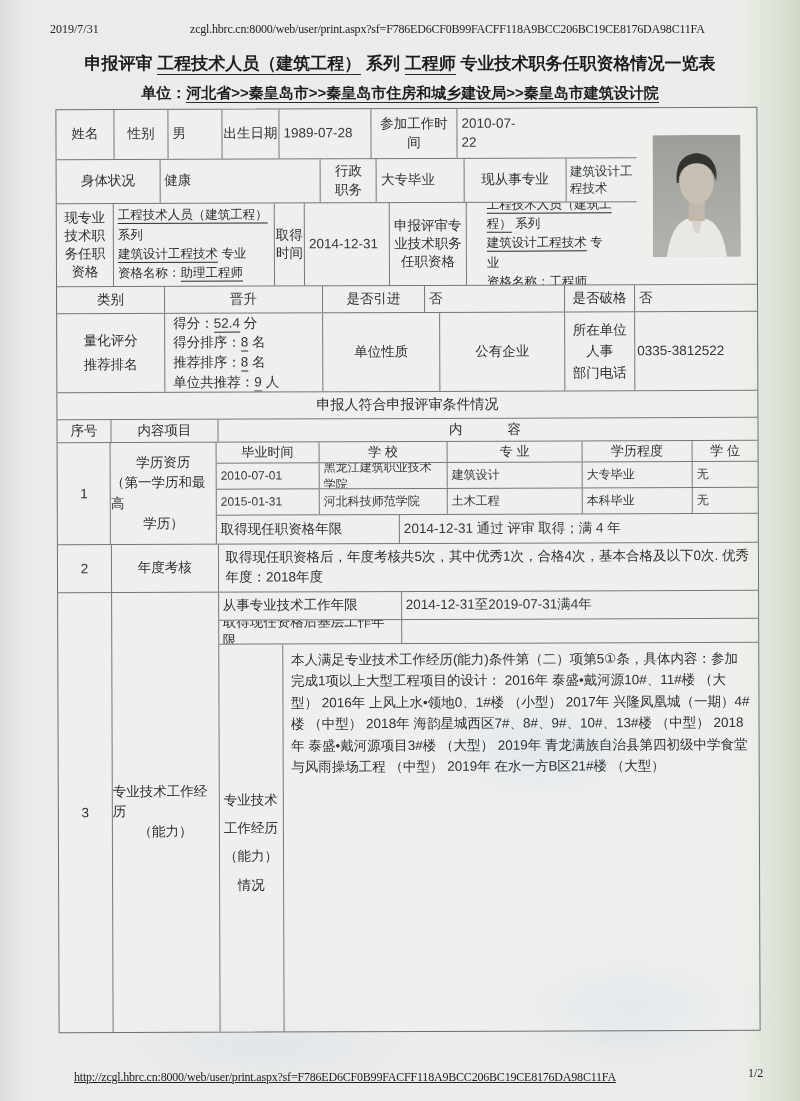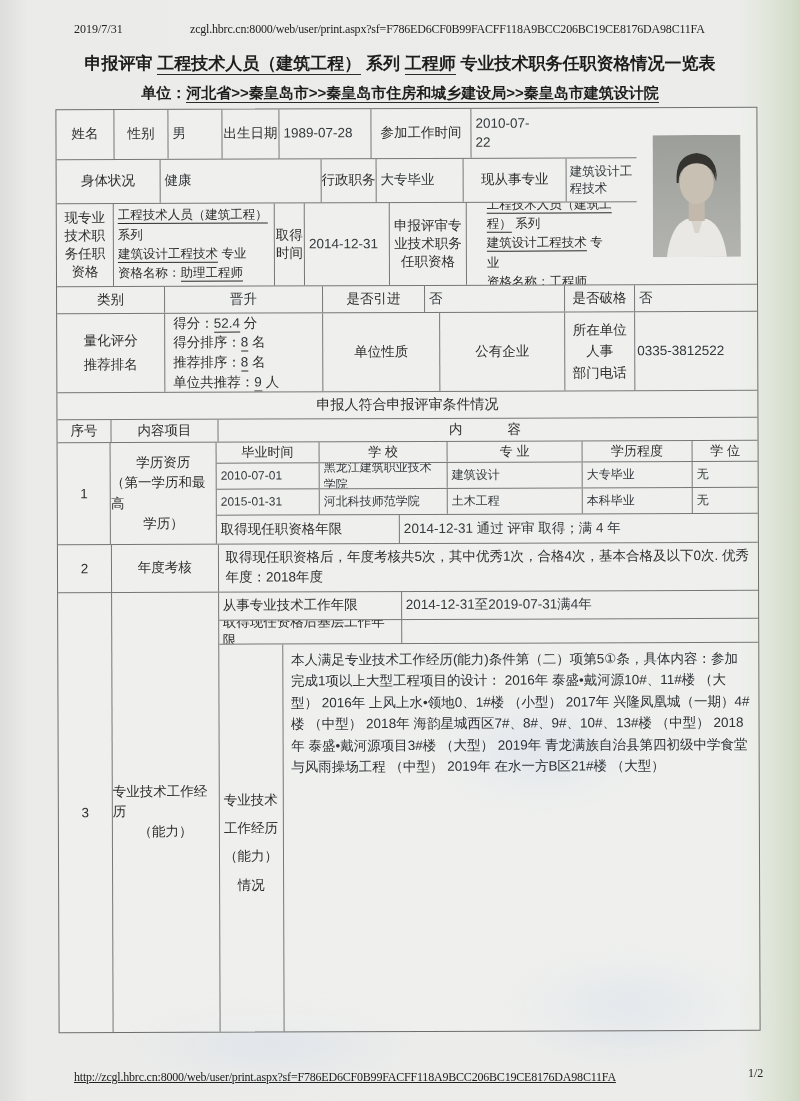--- a/index.html
+++ b/index.html
@@ -10,21 +10,21 @@
     color:#2e2e2e;
     background:linear-gradient(90deg,#dddedb 0,#ebecea 28px,#ecedeb 738px,#dde4d6 776px,#cfd8c4 800px);
     overflow:hidden;
   }
   .smudge { position:absolute; border-radius:50%; filter:blur(14px); pointer-events:none; }
   .sm1 { left:430px; top:690px; width:220px; height:120px; background:radial-gradient(closest-side,rgba(175,195,235,.35),rgba(175,195,235,0)); }
   .sm2 { left:500px; top:950px; width:260px; height:110px; background:radial-gradient(closest-side,rgba(170,190,230,.30),rgba(170,190,230,0)); }
   .sm3 { left:120px; top:1010px; width:300px; height:70px; background:radial-gradient(closest-side,rgba(185,200,235,.25),rgba(185,200,235,0)); }
 
   .print-head { position:absolute; top:22px; left:0; width:800px; font-family:"Liberation Serif","DejaVu Serif",serif; font-size:12px; color:#222; }
-  .print-head .date { position:absolute; left:50px; top:0;margin-left:24px; }
+  .print-head .date { position:absolute; left:50px; top:0; }
   .print-head .url  { position:absolute; left:190px; top:0; letter-spacing:-0.2px; }
   .print-foot { position:absolute; top:1070px; left:0; width:800px; font-family:"Liberation Serif","DejaVu Serif",serif; font-size:12px; color:#222; }
   .print-foot .url { position:absolute; left:74px; top:0; letter-spacing:-0.2px;text-decoration:underline; }
   .print-foot .pn  { position:absolute; left:748px; top:-4px; }
 
   .doc-title { position:absolute; top:52px; left:0; width:800px; text-align:center; font-size:17px; font-weight:bold; color:#1d1d1d; }
   .unit-line { position:absolute; top:84px; left:0; width:800px; text-align:center; font-size:15px; font-weight:bold; color:#1d1d1d; }
   .u { border-bottom:1px solid #2a2a2a; padding-bottom:1px; }
 
   .sheet {
@@ -96,27 +96,27 @@
 <div class="sheet">
 
   <div class="blockA">
     <div class="blockA-left">
       <div class="row rA nb" style="border-bottom:1px solid #777;">
         <div class="cell" style="width:58px">姓名</div>
         <div class="cell" style="width:54px">性别</div>
         <div class="cell lt val" style="width:54px">男</div>
         <div class="cell" style="width:57px;padding:2px 1px">出生日期</div>
         <div class="cell lt val" style="width:92px">1989-07-28</div>
-        <div class="cell" style="width:100px">参加工作时间</div>
+        <div class="cell" style="width:86px">参加工作时间</div>
         <div class="cell lt val" style="width:72px">2010-07-22</div>
       </div>
       <div class="row rB nb" style="border-bottom:1px solid #777;">
         <div class="cell" style="width:107px">身体状况</div>
         <div class="cell lt val" style="width:166px">健康</div>
-        <div class="cell" style="width:57px;padding:2px 0">行政职务</div>
+        <div class="cell" style="width:57px;padding:2px 13px">行政职务</div>
         <div class="cell lt val" style="width:90px">大专毕业</div>
         <div class="cell" style="width:106px">现从事专业</div>
         <div class="cell lt val small" style="width:72px;padding:2px 3px">建筑设计工程技术</div>
       </div>
       <div class="row rC nb">
         <div class="cell" style="width:57px;padding:2px 6px">现专业技术职务任职资格</div>
         <div class="cell lt small" style="width:161px">
           <div class="qual-lines">
             <span class="u">工程技术人员（建筑工程）</span><span>系列</span><br>
             <span class="u">建筑设计工程技术</span><span> 专业</span><br>

